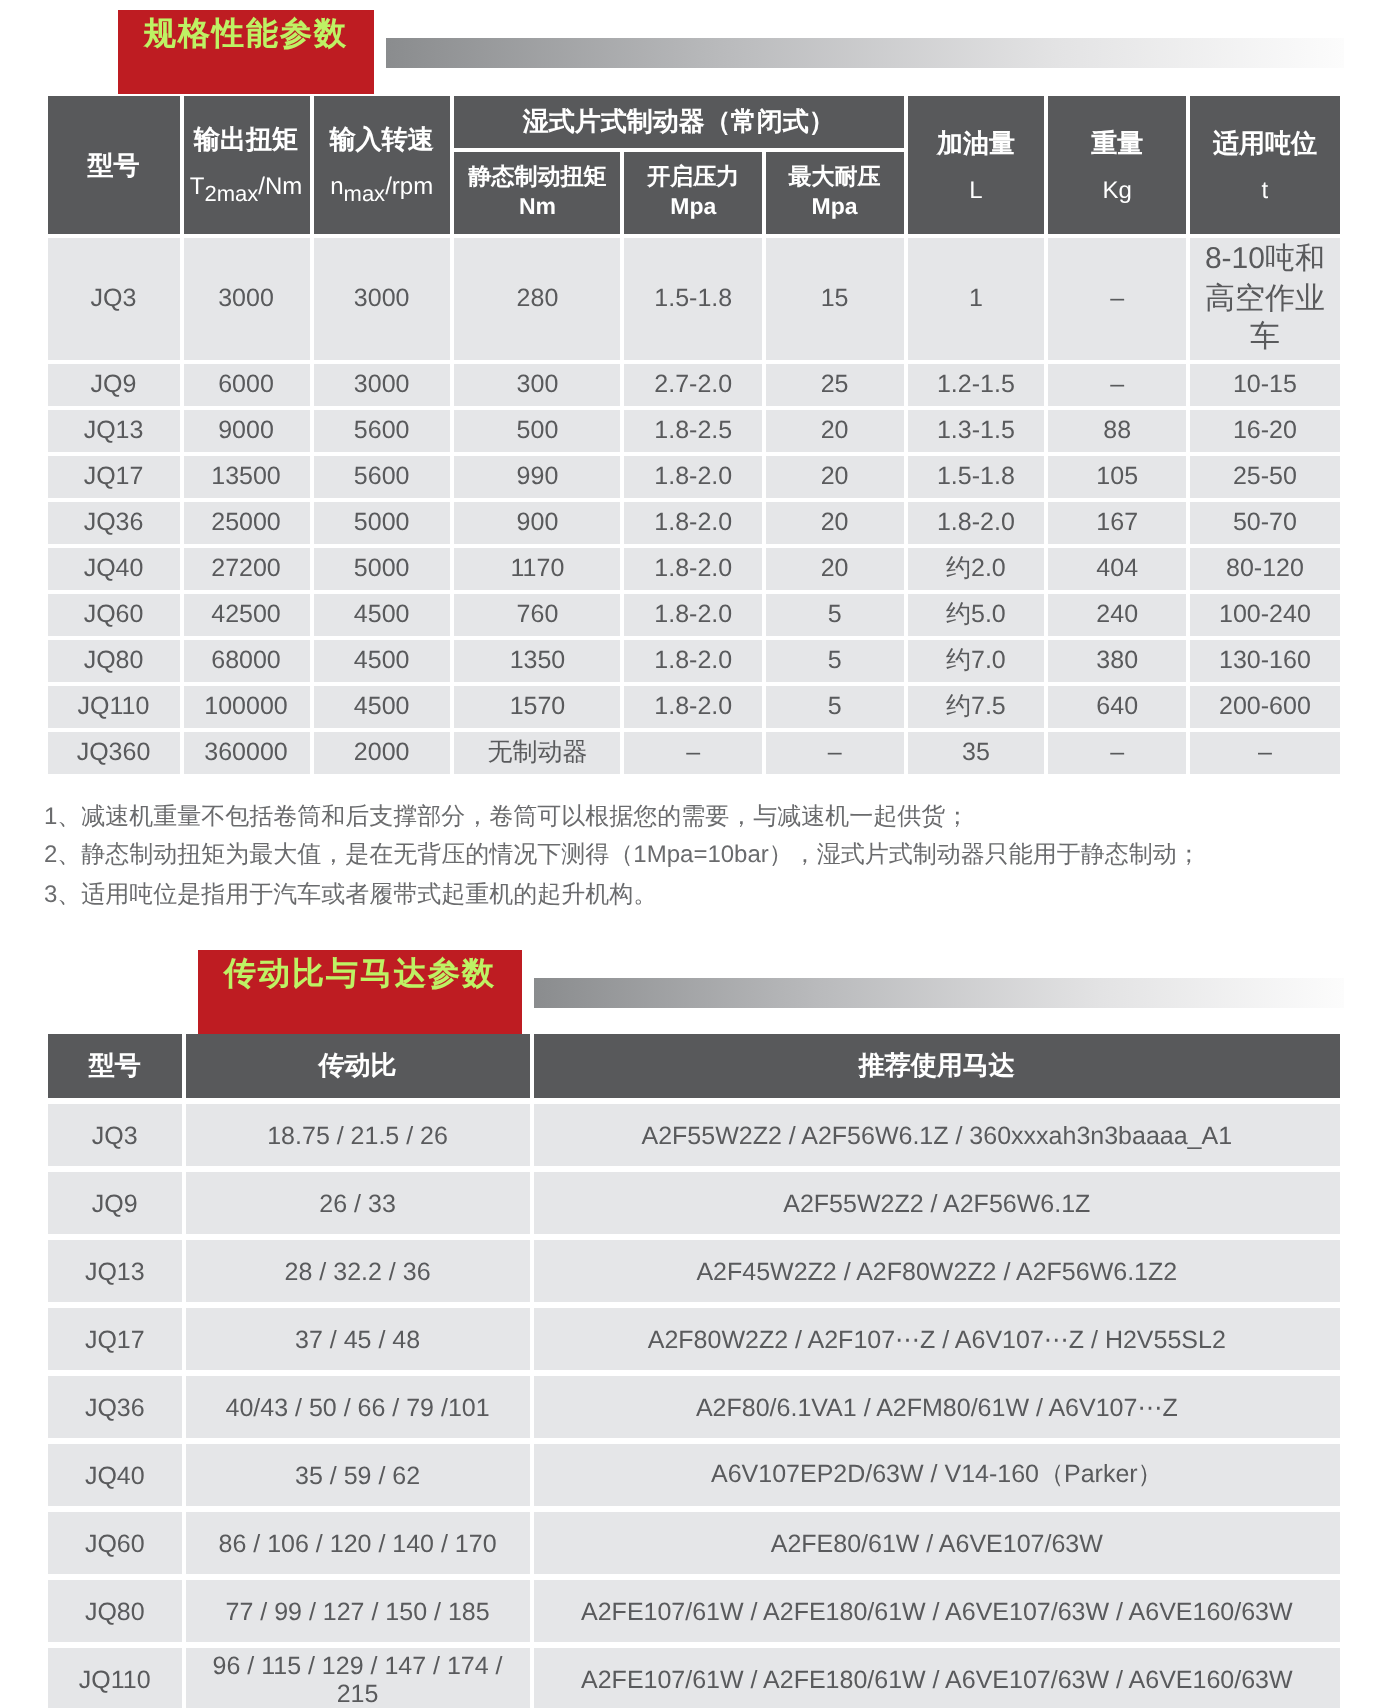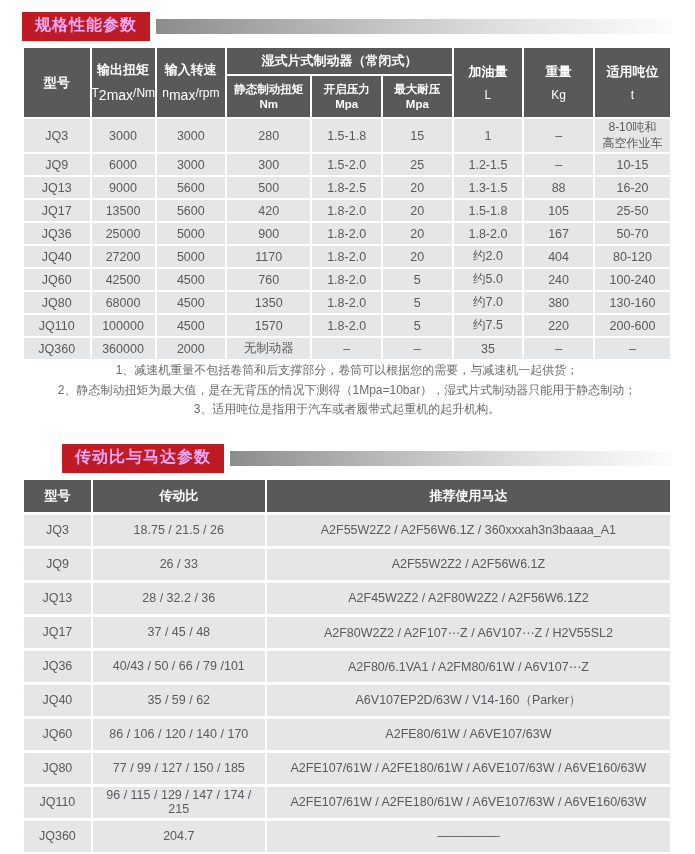--- a/index.html
+++ b/index.html
@@ -7,45 +7,45 @@
   body {
     width:695px; height:854px;
     font-family:"Liberation Sans","DejaVu Sans",sans-serif;
     overflow:hidden;
   }
   .page { width:695px; height:854px; padding:13px 23px 0 22px; }
 
   
   .section-header { display:flex; align-items:center; height:26px; }
   .title-box {
-    background:#be1c22; color:#f0abfc; font-size:16px; font-weight:bold;
-    height:29px; line-height:26px; padding:0 13px; letter-spacing:1px;
-    white-space:nowrap; flex:0 0 auto;
+    background:#be1c22; color:#bef264; font-size:16px; font-weight:bold;
+    height:42px; line-height:26px; padding:0 13px; letter-spacing:1px;
+    white-space:nowrap; flex:0 0 auto;margin-left:37px;
   }
   .gradient-bar {
     flex:1 1 auto; height:15px; margin-left:6px;
     background:linear-gradient(90deg,#8a8c8e 0%,#b9babc 35%,#e3e3e4 70%,#fcfcfc 100%);
   }
 
   
   table { width:100%; border-collapse:separate; border-spacing:2px; table-layout:fixed; background:#ffffff; }
   th { background:#58595b; color:#ffffff; text-align:center; vertical-align:middle; font-weight:bold; }
   td { background:#e5e6e8; color:#595a5c; text-align:center; vertical-align:middle; }
 
   .t1 { margin-top:7px; }
   .t1 thead tr.r1 th { height:26px; font-size:13px; }
   .t1 thead th.span2 { height:64px; }
   .t1 thead tr.r2 th { height:41px; font-size:11.5px; line-height:1.25; }
   .t1 .h-main { font-size:13px; font-weight:bold; }
   .t1 .h-unit { font-size:12px; font-weight:normal; margin-top:7px; }
-  .t1 .h-unit sub { font-size:14px; }
+  .t1 .h-unit sub { font-size:11px; }
   .t1 tbody td { height:21px; font-size:12.5px; padding:1px 2px; }
-  .t1 tbody td.multiline { font-size:12px; line-height:1.3; white-space:pre-line; }
-
-  .notes { padding-left:0;text-align:center; }
+  .t1 tbody td.multiline { font-size:15px; line-height:1.3; white-space:pre-line; }
+
+  .notes { margin-top:10px; padding-left:0; }
   .notes div { font-size:12px; color:#6a6b6d; line-height:19.5px; }
 
   .sec2 { margin-top:26px;padding-left:40px; }
   .t2 { margin-top:5px; border-spacing:2px 3px; }
   .t2 thead th { height:32px; font-size:13px; }
   .t2 tbody td { height:31px; font-size:12.5px; padding:1px 4px; }
 </style>
 </head>
 <body>
 
@@ -122,21 +122,21 @@
       <td>–</td>
       <td class="multiline">8-10吨和
 高空作业车</td>
     </tr>
 
     <tr>
       <td>JQ9</td>
       <td>6000</td>
       <td>3000</td>
       <td>300</td>
-      <td>1.5-2.0</td>
+      <td>2.7-2.0</td>
       <td>25</td>
       <td>1.2-1.5</td>
       <td>–</td>
       <td>10-15</td>
     </tr>
 
     <tr>
       <td>JQ13</td>
       <td>9000</td>
       <td>5600</td>
@@ -145,21 +145,21 @@
       <td>20</td>
       <td>1.3-1.5</td>
       <td>88</td>
       <td>16-20</td>
     </tr>
 
     <tr>
       <td>JQ17</td>
       <td>13500</td>
       <td>5600</td>
-      <td>420</td>
+      <td>990</td>
       <td>1.8-2.0</td>
       <td>20</td>
       <td>1.5-1.8</td>
       <td>105</td>
       <td>25-50</td>
     </tr>
 
     <tr>
       <td>JQ36</td>
       <td>25000</td>
@@ -209,21 +209,21 @@
     </tr>
 
     <tr>
       <td>JQ110</td>
       <td>100000</td>
       <td>4500</td>
       <td>1570</td>
       <td>1.8-2.0</td>
       <td>5</td>
       <td>约7.5</td>
-      <td>220</td>
+      <td>640</td>
       <td>200-600</td>
     </tr>
 
     <tr>
       <td>JQ360</td>
       <td>360000</td>
       <td>2000</td>
       <td>无制动器</td>
       <td>–</td>
       <td>–</td>

